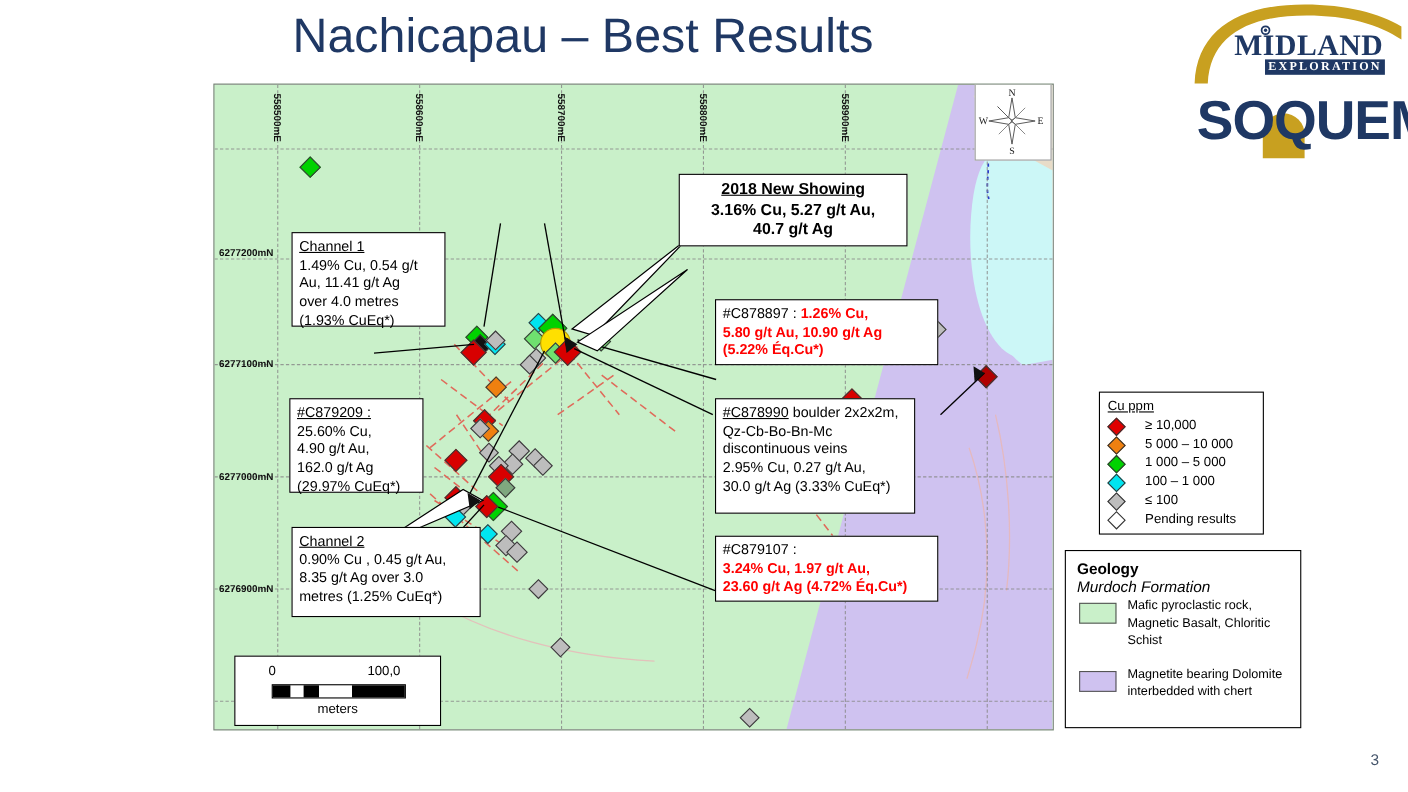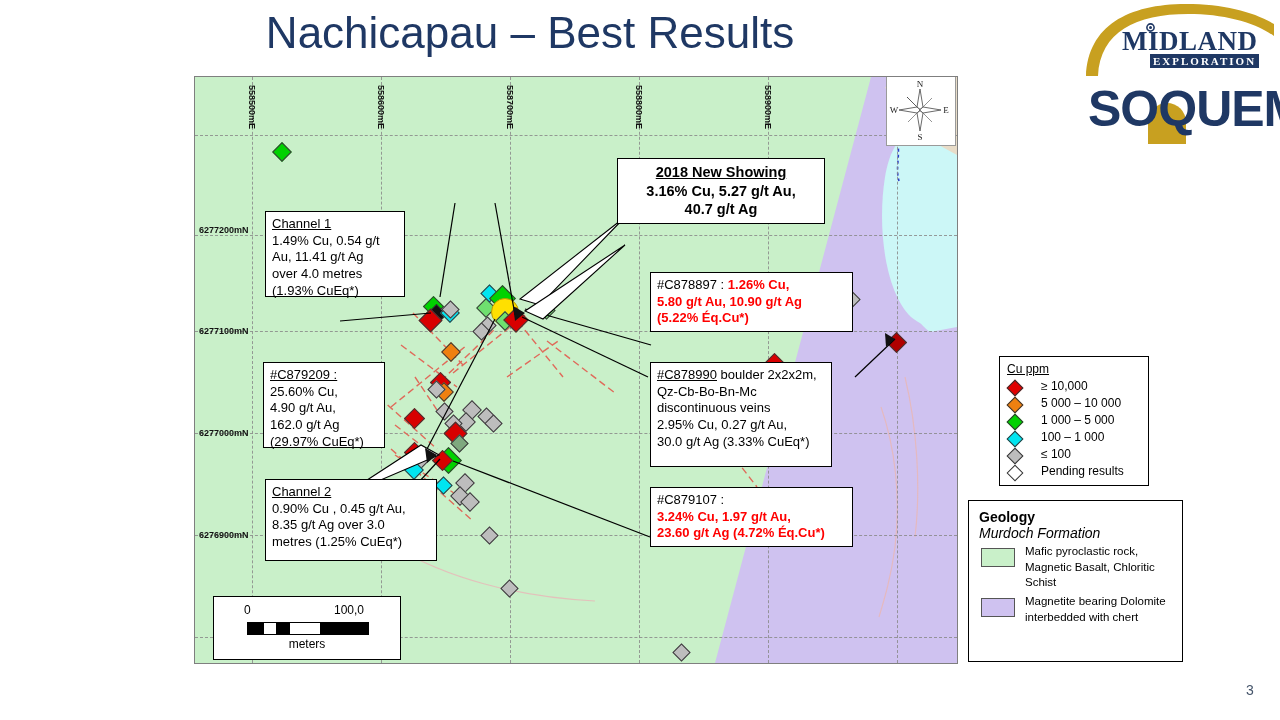--- a/index.html
+++ b/index.html
@@ -381,19 +381,19 @@
   </div>
 </div>
 
 <div id="geo-legend">
   <div class="g-ttl">Geology</div>
   <div class="g-sub">Murdoch Formation</div>
   <div class="geo-row">
     <span class="sw" style="background:#c9f0c9;"></span>
     <span class="lbl">Mafic pyroclastic rock, Magnetic Basalt, Chloritic Schist</span>
   </div>
-  <div class="geo-row" style="margin-top:10px;">
+  <div class="geo-row" style="margin-top:22px;">
     <span class="sw" style="background:#cfc2f0;"></span>
     <span class="lbl">Magnetite bearing Dolomite interbedded with chert</span>
   </div>
 </div>
 
 <div id="page-num">3</div>
 
 </body></html>

